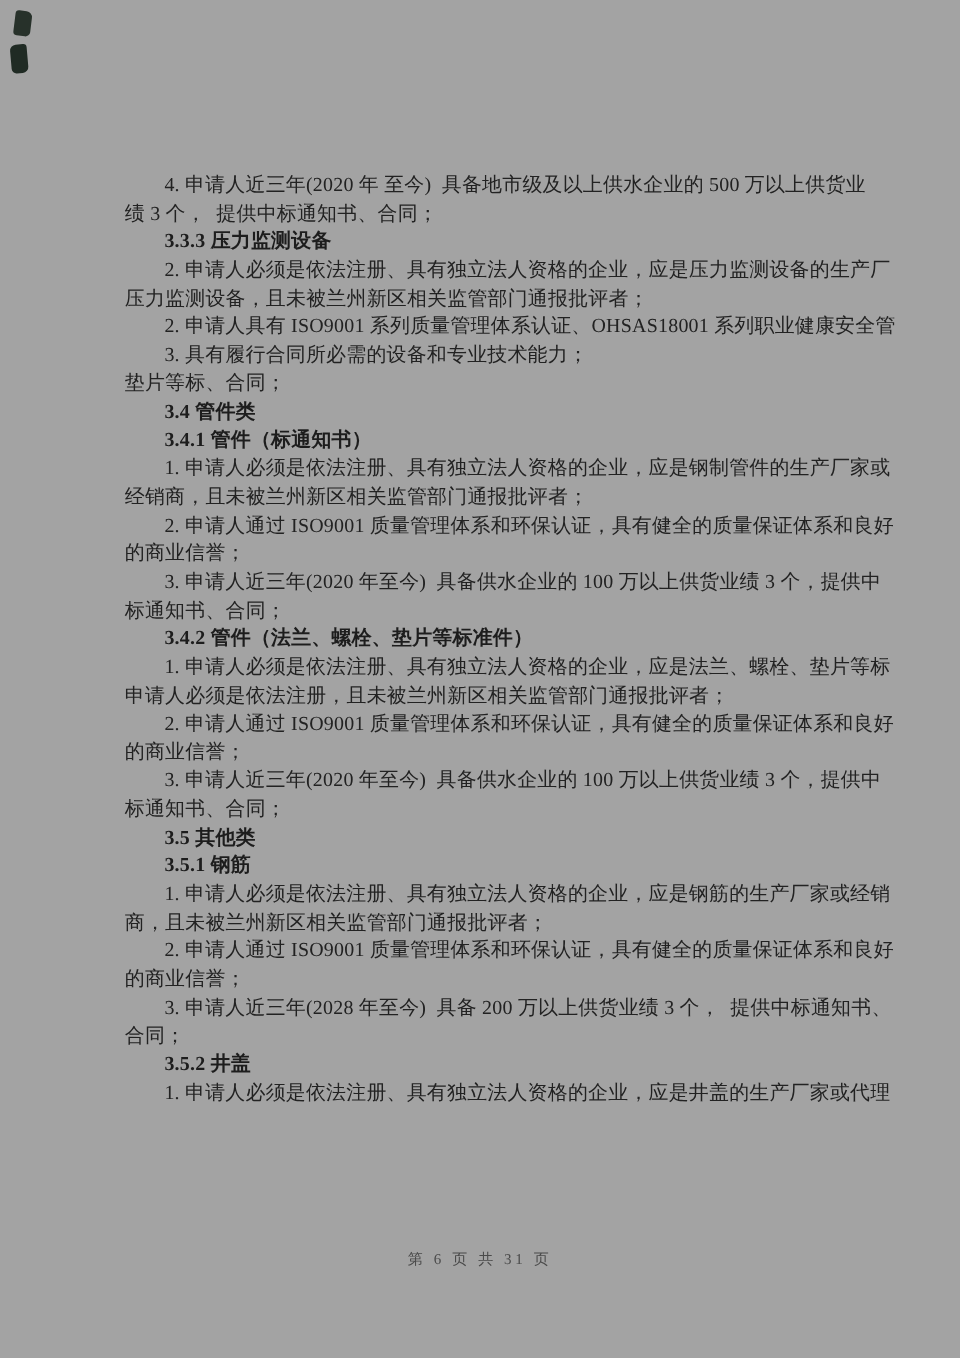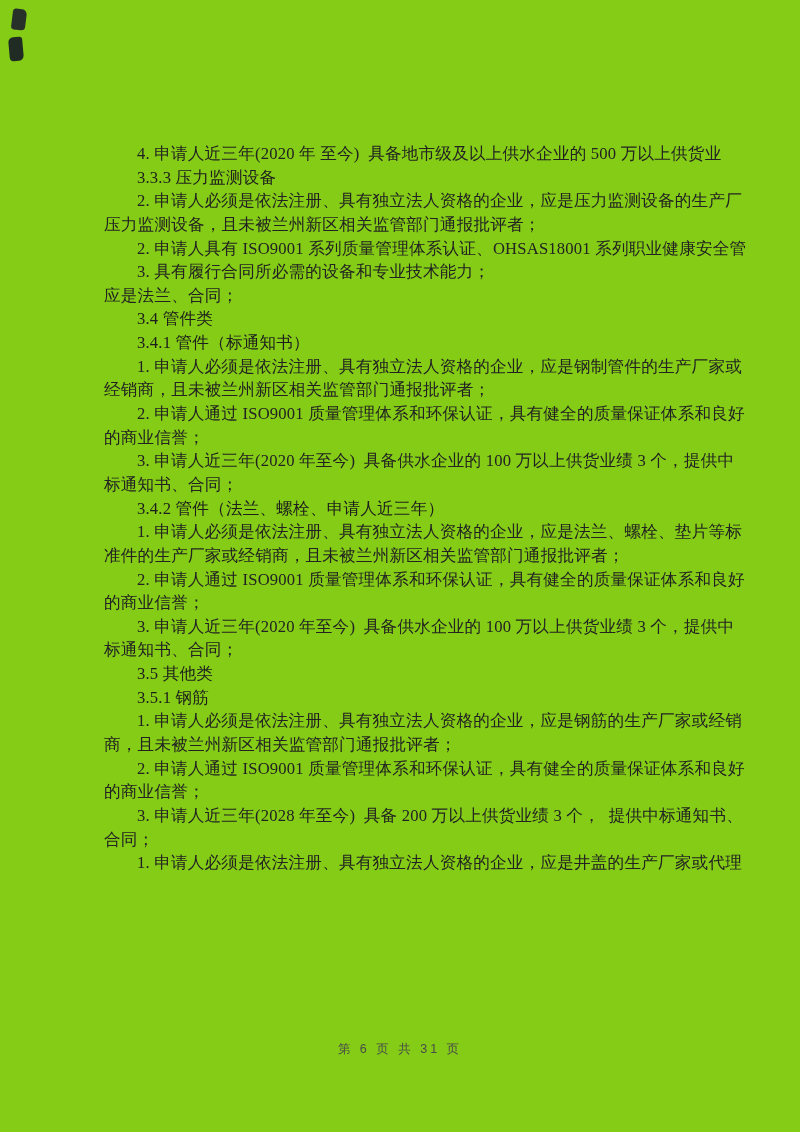--- a/index.html
+++ b/index.html
@@ -4,21 +4,21 @@
 <style>
   html, body {
     margin: 0;
     padding: 0;
     background: #ffffff;
   }
   .page {
     position: relative;
     width: 800px;
     height: 1132px;
-    background: #84cc16;
+    background: #a3a3a3;
     overflow: hidden;
     font-family: "Liberation Serif", serif;
   }
   .doc-body {
     position: absolute;
     left: 104px;
     top: 142px;
     width: 606px;
     color: #222222;
   }
@@ -30,33 +30,33 @@
     letter-spacing: 0.2px;
   }
   .p-first {
     padding-left: 33px;
   }
   .p-cont {
     padding-left: 0;
   }
   .heading {
     padding-left: 33px;
-    font-weight: normal;
+    font-weight: bold;
     color: #1d1d1d;
   }
   .footer {
     position: absolute;
     left: 0;
     right: 0;
     top: 1041px;
     text-align: center;
     font-size: 12.5px;
     color: #4a4a4a;
     letter-spacing: 3px;
-    font-family: Liberation Sans, sans-serif;
+    font-family: Liberation Serif, serif;
   }
   
   .scan-mark-1 {
     position: absolute;
     left: 12px;
     top: 9px;
     width: 14px;
     height: 21px;
     background: #27312a;
     border-radius: 3px 5px 4px 3px;
@@ -75,46 +75,48 @@
 </style>
 </head>
 <body>
 
 <div class="page">
   <div class="scan-mark-1"></div>
   <div class="scan-mark-2"></div>
 
   <div class="doc-body">
       <div class="line p-first">4. 申请人近三年(2020 年 至今)  具备地市级及以上供水企业的 500 万以上供货业</div>
+      <div class="line p-cont">绩 3 个，  提供中标通知书、合同；</div>
       <div class="line heading">3.3.3 压力监测设备</div>
       <div class="line p-first">2. 申请人必须是依法注册、具有独立法人资格的企业，应是压力监测设备的生产厂</div>
       <div class="line p-cont">压力监测设备，且未被兰州新区相关监管部门通报批评者；</div>
       <div class="line p-first">2. 申请人具有 ISO9001 系列质量管理体系认证、OHSAS18001 系列职业健康安全管</div>
       <div class="line p-first">3. 具有履行合同所必需的设备和专业技术能力；</div>
-      <div class="line p-cont">应是法兰、合同；</div>
+      <div class="line p-cont">垫片等标、合同；</div>
       <div class="line heading">3.4 管件类</div>
       <div class="line heading">3.4.1 管件（标通知书）</div>
       <div class="line p-first">1. 申请人必须是依法注册、具有独立法人资格的企业，应是钢制管件的生产厂家或</div>
       <div class="line p-cont">经销商，且未被兰州新区相关监管部门通报批评者；</div>
       <div class="line p-first">2. 申请人通过 ISO9001 质量管理体系和环保认证，具有健全的质量保证体系和良好</div>
       <div class="line p-cont">的商业信誉；</div>
       <div class="line p-first">3. 申请人近三年(2020 年至今)  具备供水企业的 100 万以上供货业绩 3 个，提供中</div>
       <div class="line p-cont">标通知书、合同；</div>
-      <div class="line heading">3.4.2 管件（法兰、螺栓、申请人近三年）</div>
+      <div class="line heading">3.4.2 管件（法兰、螺栓、垫片等标准件）</div>
       <div class="line p-first">1. 申请人必须是依法注册、具有独立法人资格的企业，应是法兰、螺栓、垫片等标</div>
-      <div class="line p-cont">准件的生产厂家或经销商，且未被兰州新区相关监管部门通报批评者；</div>
+      <div class="line p-cont">申请人必须是依法注册，且未被兰州新区相关监管部门通报批评者；</div>
       <div class="line p-first">2. 申请人通过 ISO9001 质量管理体系和环保认证，具有健全的质量保证体系和良好</div>
       <div class="line p-cont">的商业信誉；</div>
       <div class="line p-first">3. 申请人近三年(2020 年至今)  具备供水企业的 100 万以上供货业绩 3 个，提供中</div>
       <div class="line p-cont">标通知书、合同；</div>
       <div class="line heading">3.5 其他类</div>
       <div class="line heading">3.5.1 钢筋</div>
       <div class="line p-first">1. 申请人必须是依法注册、具有独立法人资格的企业，应是钢筋的生产厂家或经销</div>
       <div class="line p-cont">商，且未被兰州新区相关监管部门通报批评者；</div>
       <div class="line p-first">2. 申请人通过 ISO9001 质量管理体系和环保认证，具有健全的质量保证体系和良好</div>
       <div class="line p-cont">的商业信誉；</div>
       <div class="line p-first">3. 申请人近三年(2028 年至今)  具备 200 万以上供货业绩 3 个，  提供中标通知书、</div>
       <div class="line p-cont">合同；</div>
+      <div class="line heading">3.5.2 井盖</div>
       <div class="line p-first">1. 申请人必须是依法注册、具有独立法人资格的企业，应是井盖的生产厂家或代理</div>
     </div>
 
   <div class="footer">第 6 页 共 31 页</div>
 </div>
 
 </body></html>

